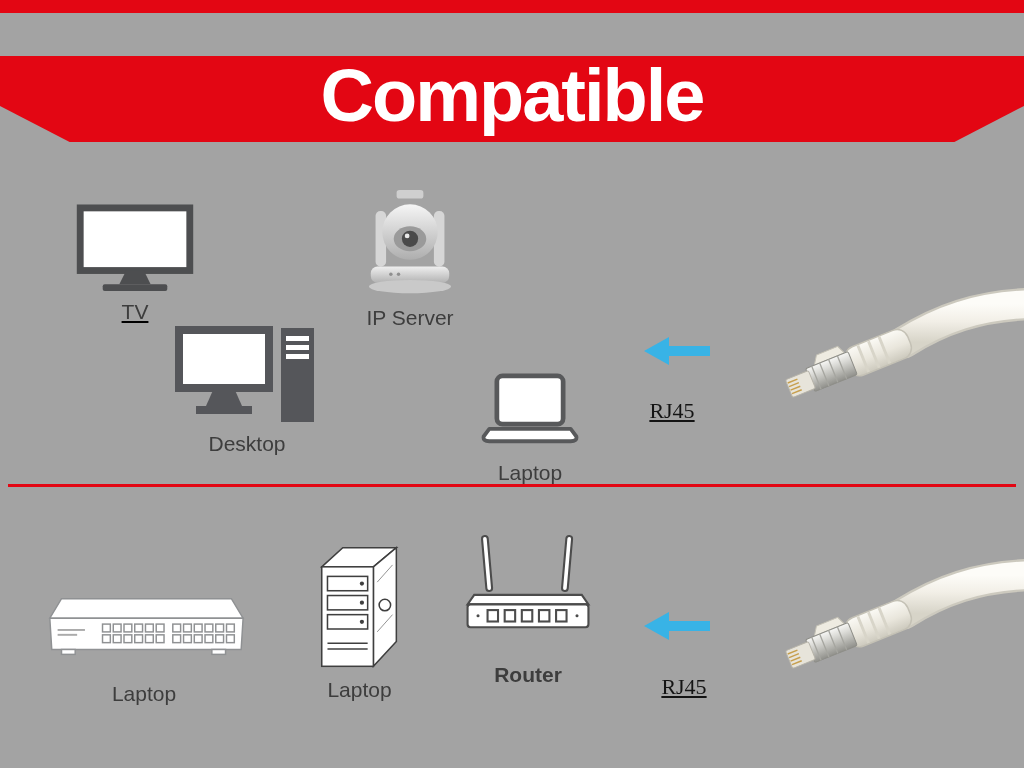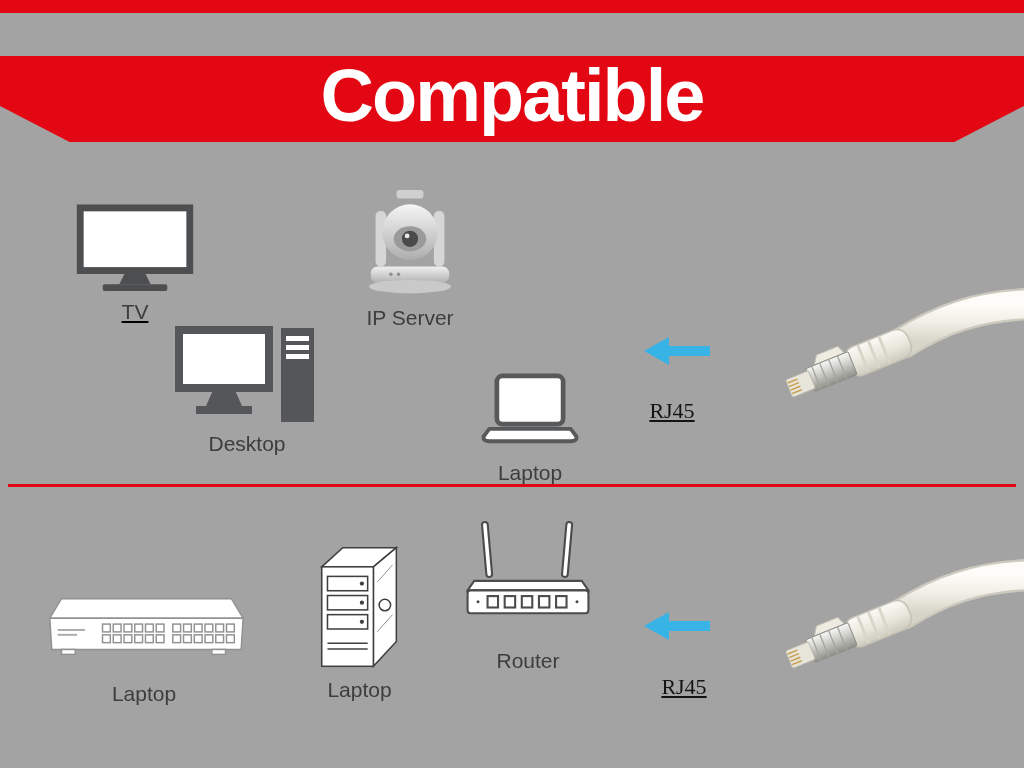--- a/index.html
+++ b/index.html
@@ -199,21 +199,21 @@
       <circle cx="48" cy="65.5" r="2.2" fill="#3f3f3f"></circle>
       <circle cx="48" cy="85.5" r="2.2" fill="#3f3f3f"></circle>
       <line x1="12" y1="108" x2="54" y2="108" stroke="#3f3f3f" stroke-width="1.6"></line>
       <line x1="12" y1="114" x2="54" y2="114" stroke="#3f3f3f" stroke-width="1.6"></line>
       <line x1="64" y1="44" x2="80" y2="26" stroke="#8f8f8f" stroke-width="1"></line>
       <line x1="64" y1="96" x2="80" y2="78" stroke="#8f8f8f" stroke-width="1"></line>
     </svg>
     <div class="label" style="margin-top:4px;">Laptop</div>
   </div>
 
-  <div class="device" style="left:458px; top:519px; width:140px;">
+  <div class="device" style="left:458px; top:533px; width:140px;font-weight:bold;">
     <svg width="138" height="118" viewBox="0 0 145 122">
       <g fill="#ffffff" stroke="#4c4c4c" stroke-width="2.2">
         <rect x="29" y="2" width="6" height="58" rx="3" transform="rotate(-5 32 60)"></rect>
         <rect x="108" y="2" width="6" height="58" rx="3" transform="rotate(5 111 60)"></rect>
         <polygon points="16,64 129,64 136,74 9,74"></polygon>
         <rect x="9" y="74" width="127" height="24" rx="3"></rect>
         <rect x="30" y="80" width="11" height="12"></rect>
         <rect x="48" y="80" width="11" height="12"></rect>
         <rect x="66" y="80" width="11" height="12"></rect>
         <rect x="84" y="80" width="11" height="12"></rect>

